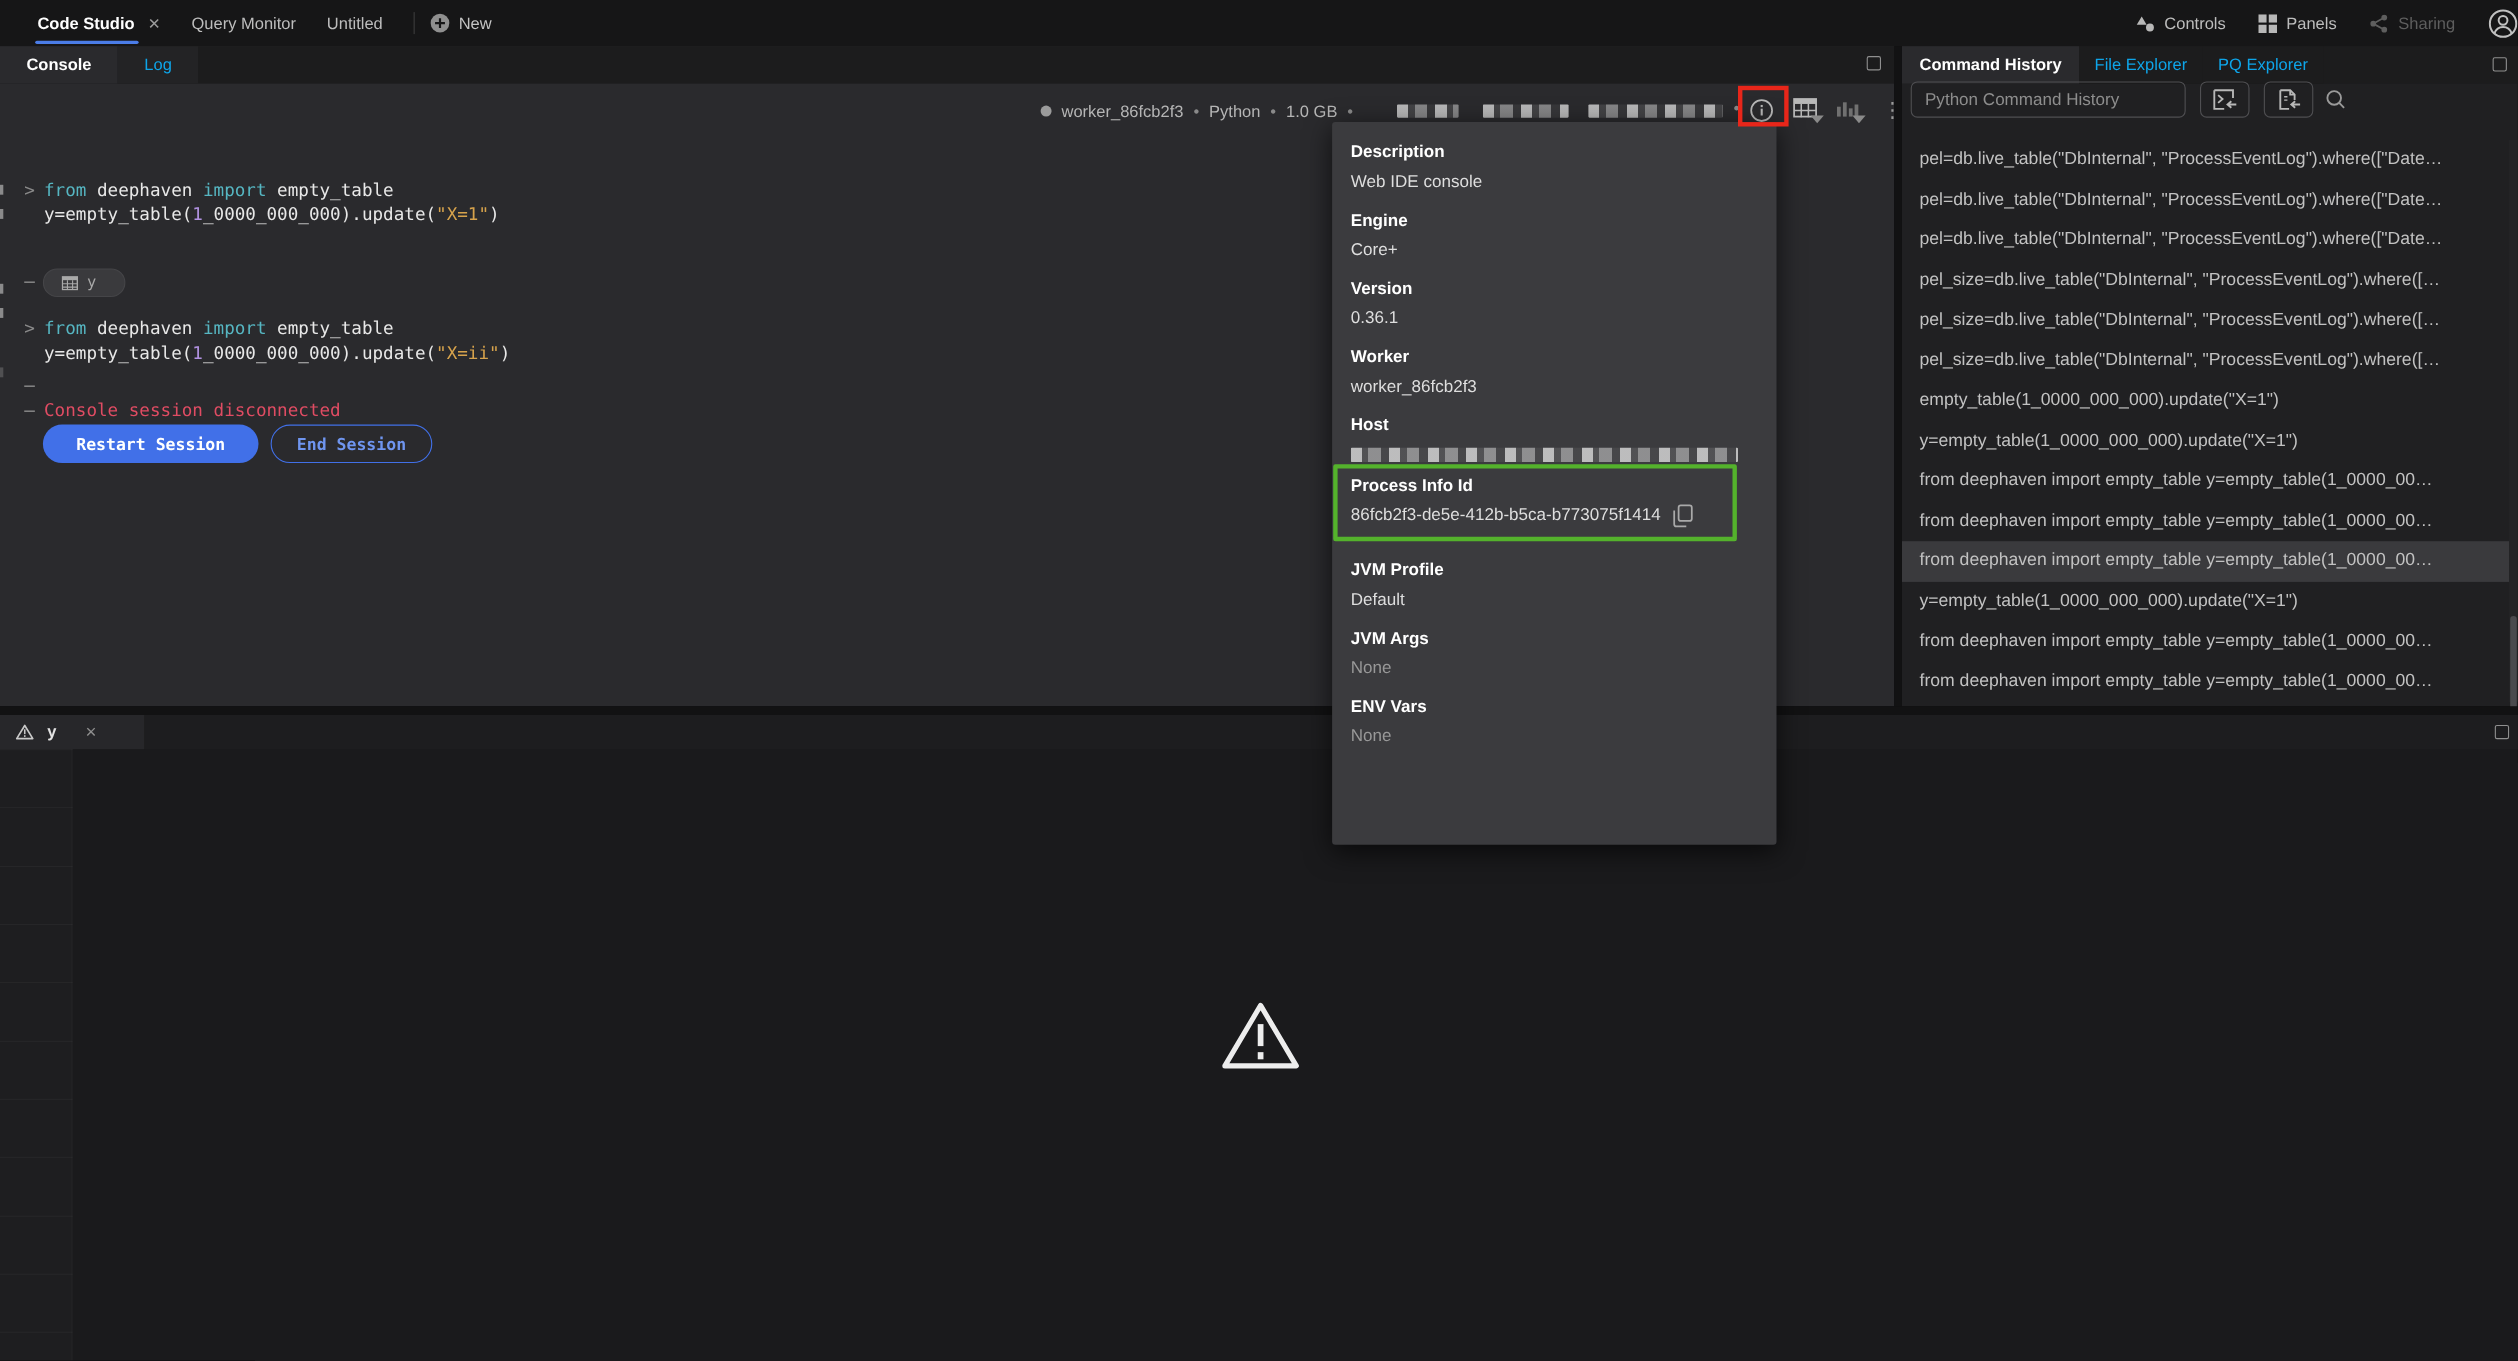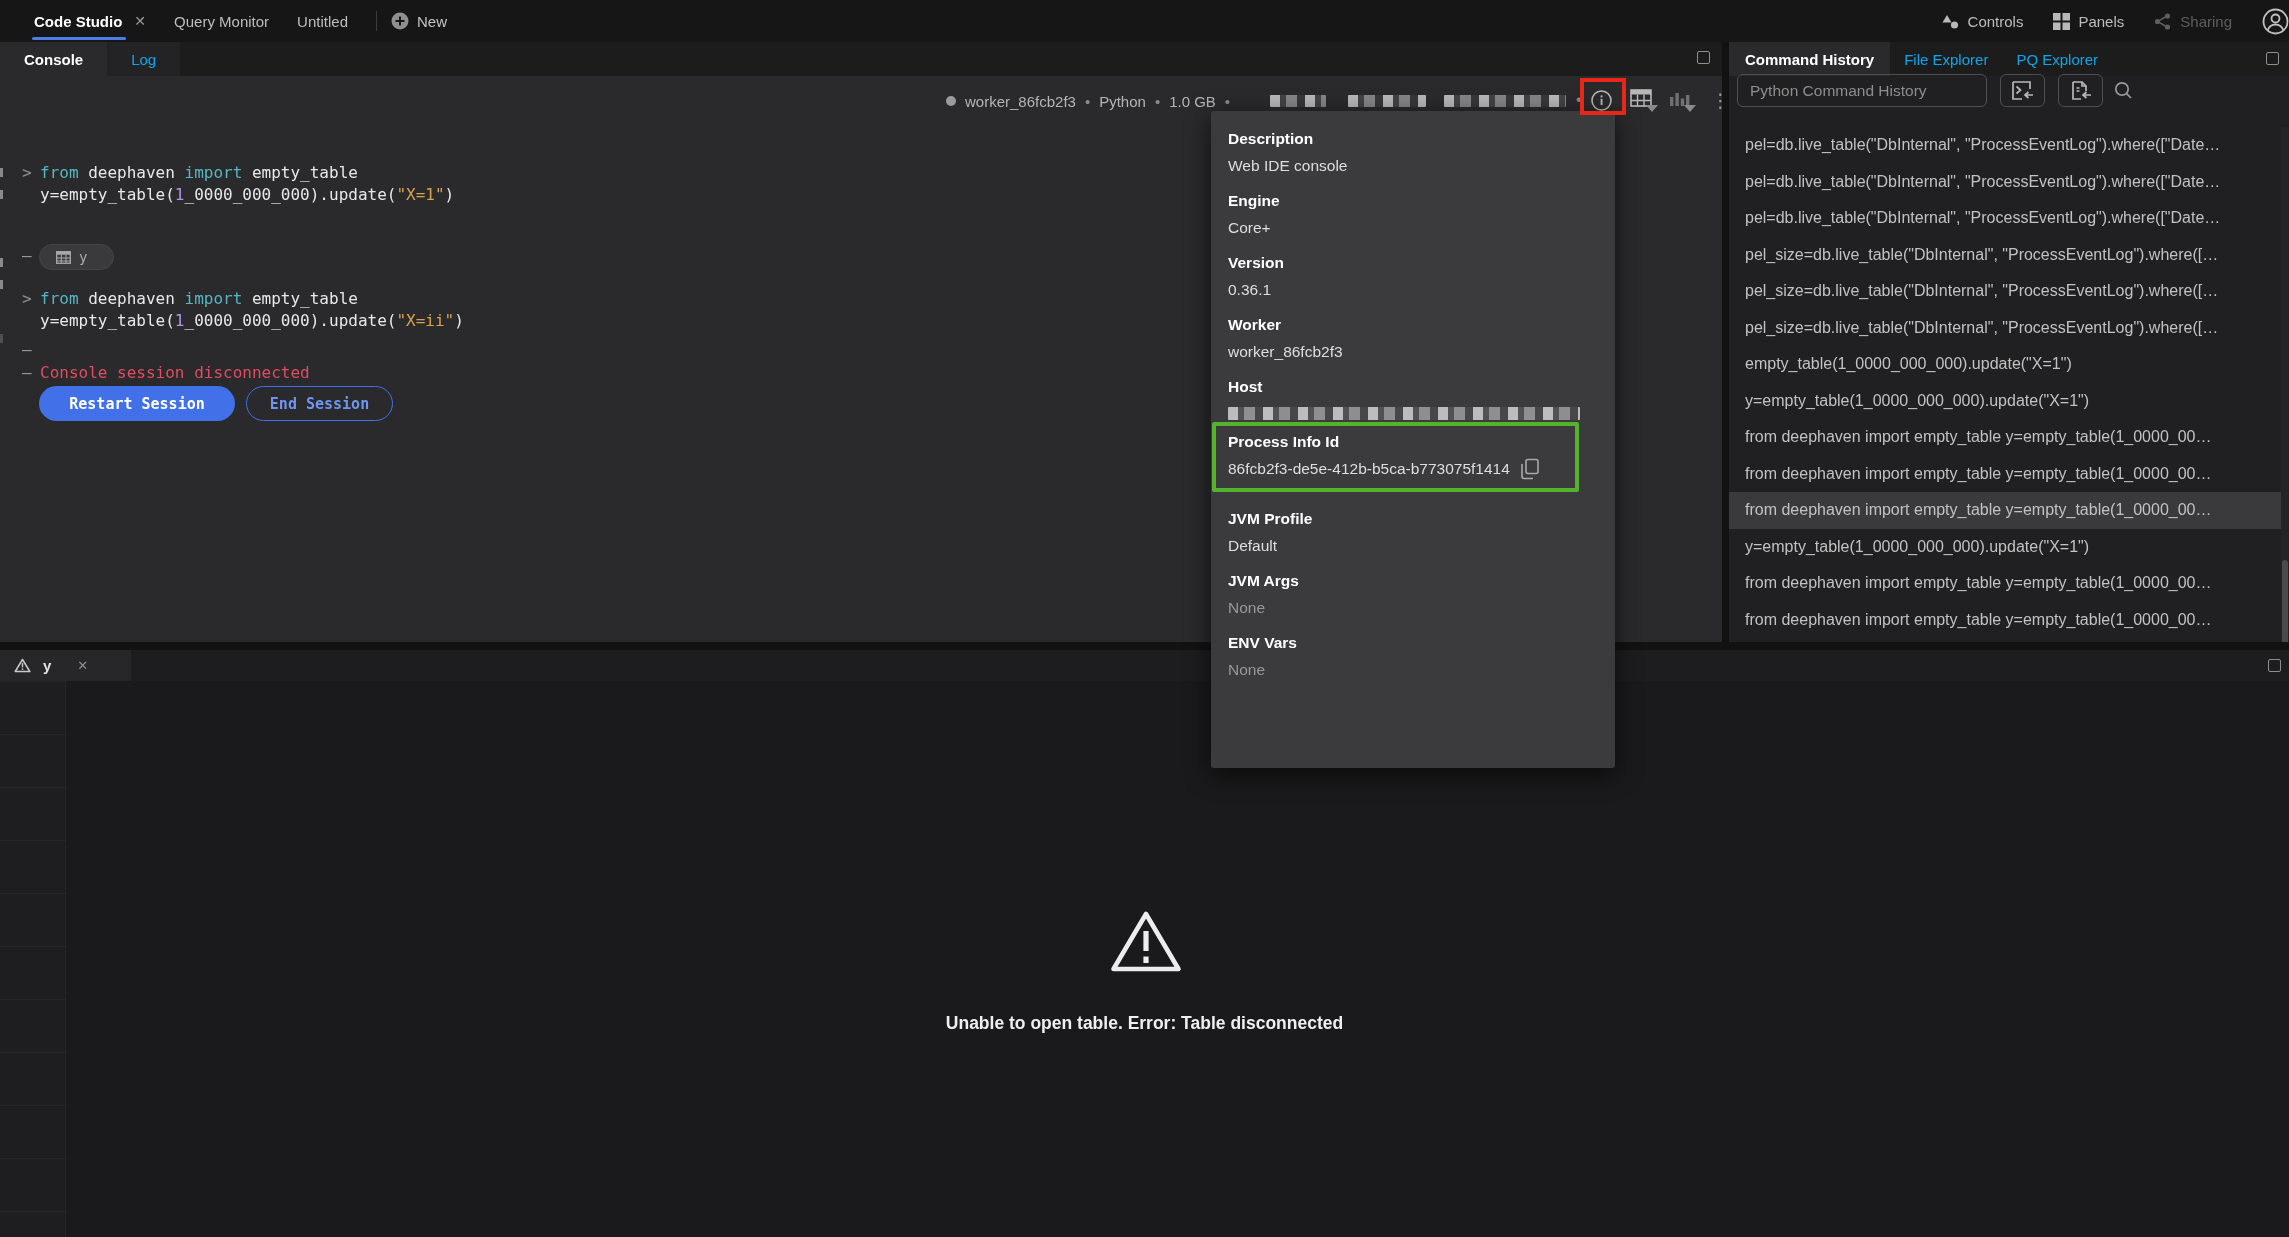--- a/index.html
+++ b/index.html
@@ -335,21 +335,20 @@
   </div>
   <div id="ghost-strip"></div>
 
   <div id="bp-warning">
     <svg width="78" height="68" viewBox="0 0 78 68">
       <path d="M39 6 L71.5 61 H6.5 Z" fill="none" stroke="#ededed" stroke-width="4.6" stroke-linejoin="round"></path>
       <rect x="36.4" y="23" width="5.2" height="20" fill="#ededed"></rect>
       <rect x="36.4" y="48.5" width="5.2" height="6.5" fill="#ededed"></rect>
     </svg>
   </div>
-  <div id="bp-error">Unable to open table. Error: Table disconnected</div>
 </div>
 
 <div id="worker-popup">
   <div id="popup-fields">
       <div class="pfield">
         <div class="plabel">Description</div>
         <div class="pvalue">
           <span>Web IDE console</span>
         </div>
       </div>

